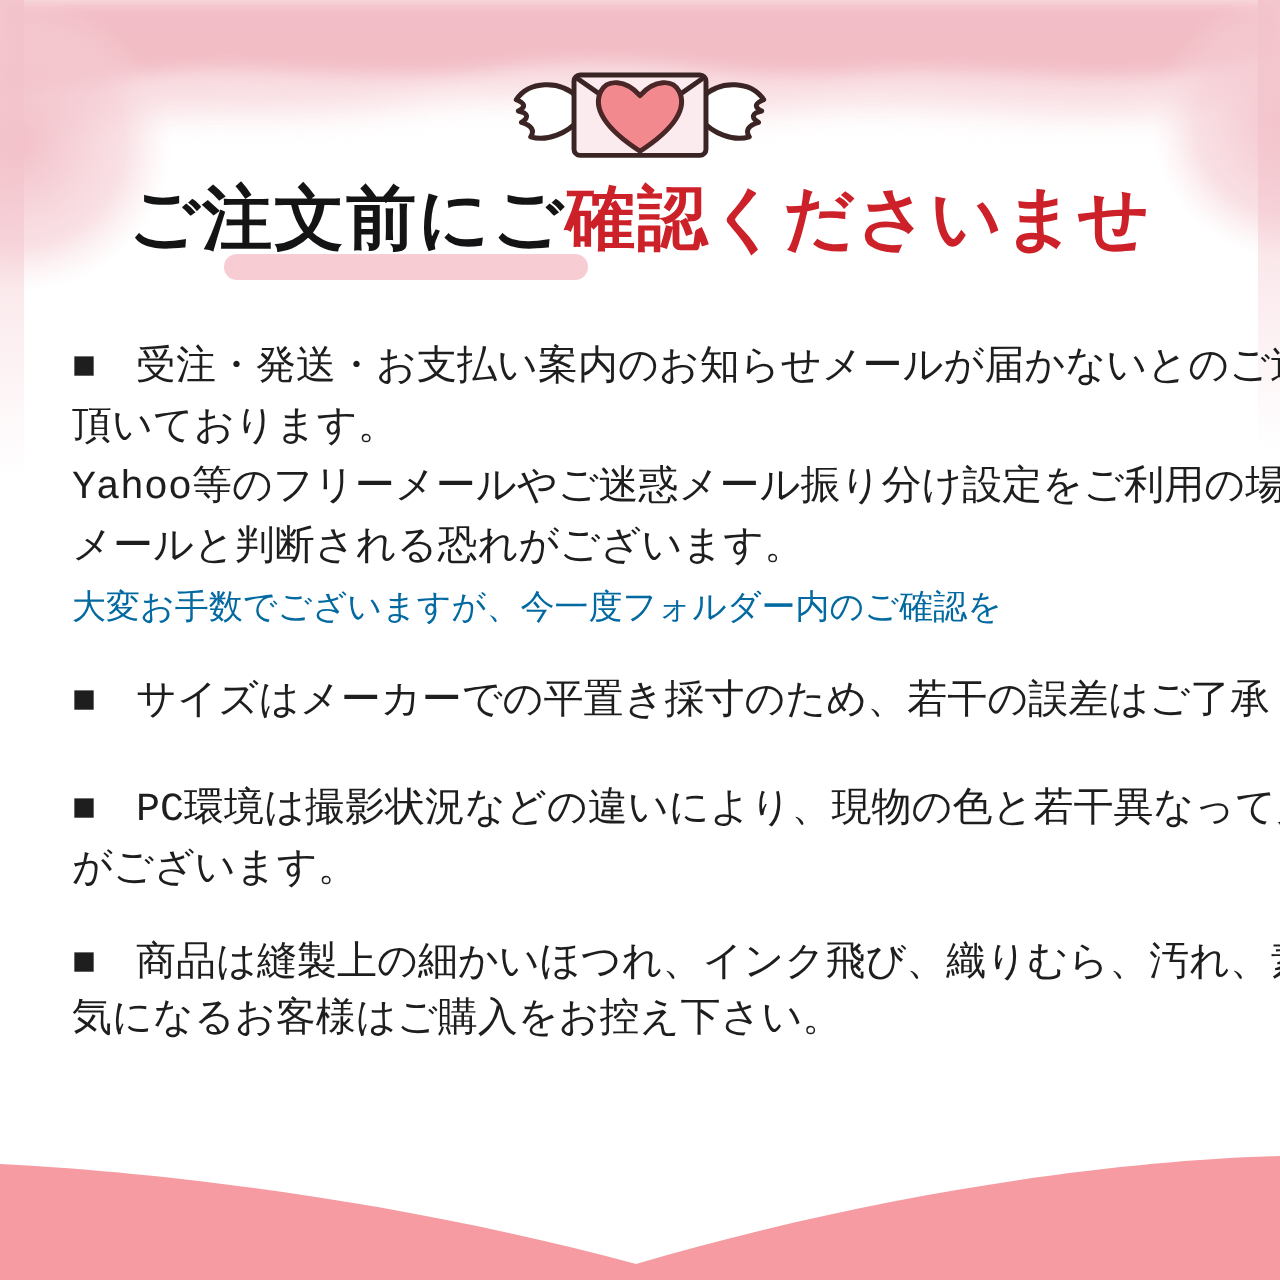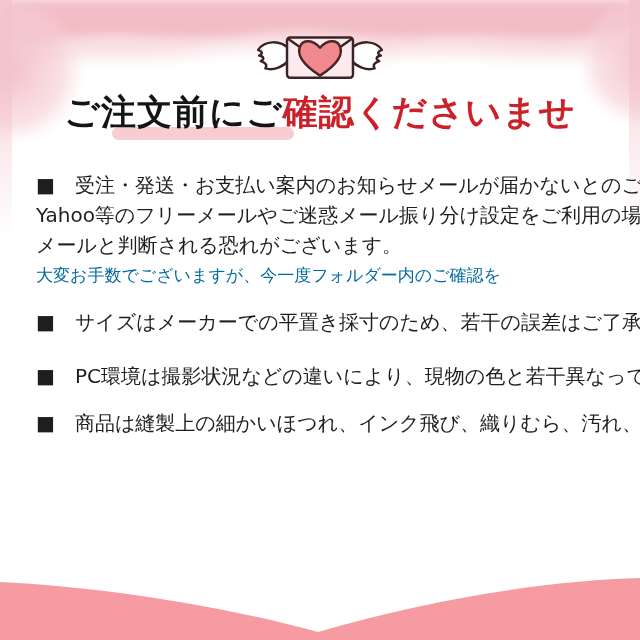--- a/index.html
+++ b/index.html
@@ -10,20 +10,21 @@
     overflow: hidden;
     background: #ffffff;
     font-family: "DejaVu Sans", sans-serif;
   }
   .stage {
     position: relative;
     width: 640px;
     height: 640px;
     background: #ffffff;
     overflow: hidden;
+    font-family: Liberation Mono, monospace;
   }
   .top-decor {
     position: absolute;
     top: 0; left: 0;
     width: 640px; height: 260px;
     pointer-events: none;
   }
   .bottom-decor {
     position: absolute;
     bottom: 0; left: 0;
@@ -124,36 +125,39 @@
   </svg>
 
   <div class="title-wrap">
     <div class="title-highlight"></div>
     <span class="t-black">ご注文前</span><span class="t-black">にご</span><span class="t-red">確認</span><span class="t-red">くださいませ</span>
   </div>
 
   <div class="content">
     <div class="notice n1">
       <div>■　受注・発送・お支払い案内のお知らせメールが届かないとのご連絡を多数</div>
+      <div>頂いております。</div>
     </div>
     <div class="notice n2">
       <div>Yahoo等のフリーメールやご迷惑メール振り分け設定をご利用の場合、迷惑</div>
       <div>メールと判断される恐れがございます。</div>
     </div>
     <div class="notice notice-red n3">
       <div>大変お手数でございますが、今一度フォルダー内のご確認を</div>
     </div>
     <div class="notice n4">
       <div>■　サイズはメーカーでの平置き採寸のため、若干の誤差はご了承ください。</div>
     </div>
     <div class="notice n5">
       <div>■　PC環境は撮影状況などの違いにより、現物の色と若干異なって見える場合</div>
+      <div>がございます。</div>
     </div>
     <div class="notice n6">
       <div>■　商品は縫製上の細かいほつれ、インク飛び、織りむら、汚れ、素材特有の</div>
+      <div>気になるお客様はご購入をお控え下さい。</div>
     </div>
   </div>
 
   <svg class="bottom-decor" viewBox="0 0 640 70" xmlns="http://www.w3.org/2000/svg">
     <path fill="#f59ba1" d="M0,12 C80,16 200,30 318,62 C440,26 560,10 640,8 L640,70 L0,70 Z"></path>
   </svg>
 
 </div>
 
 </body></html>

